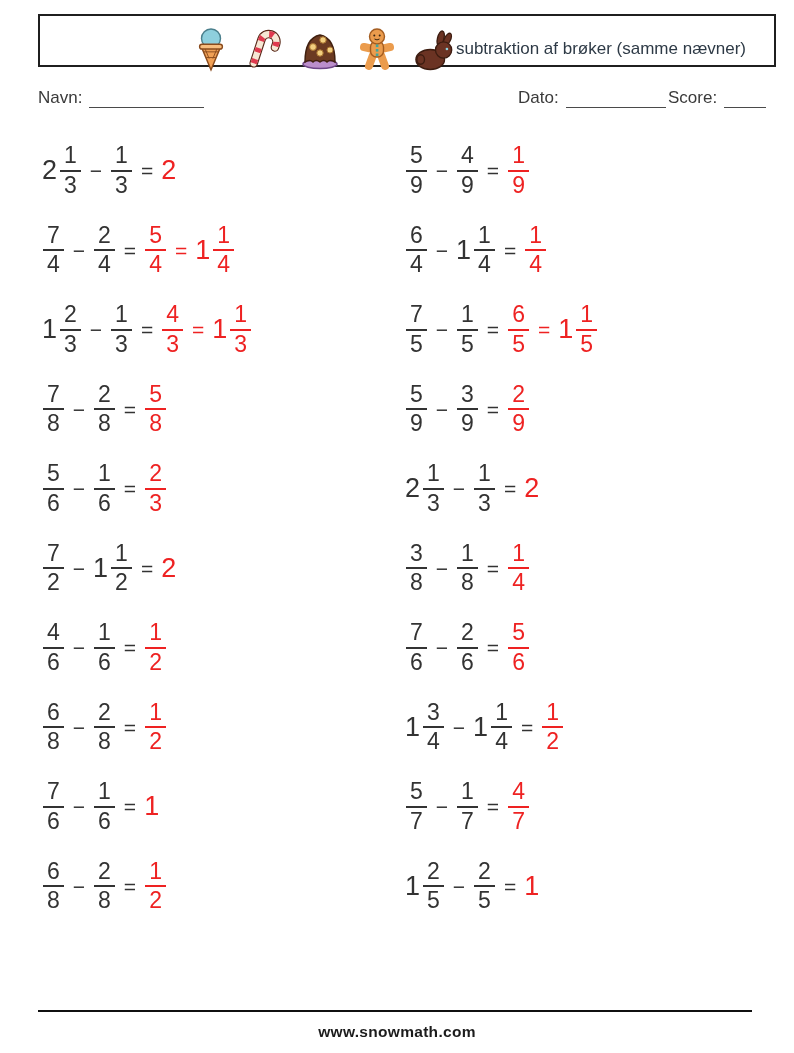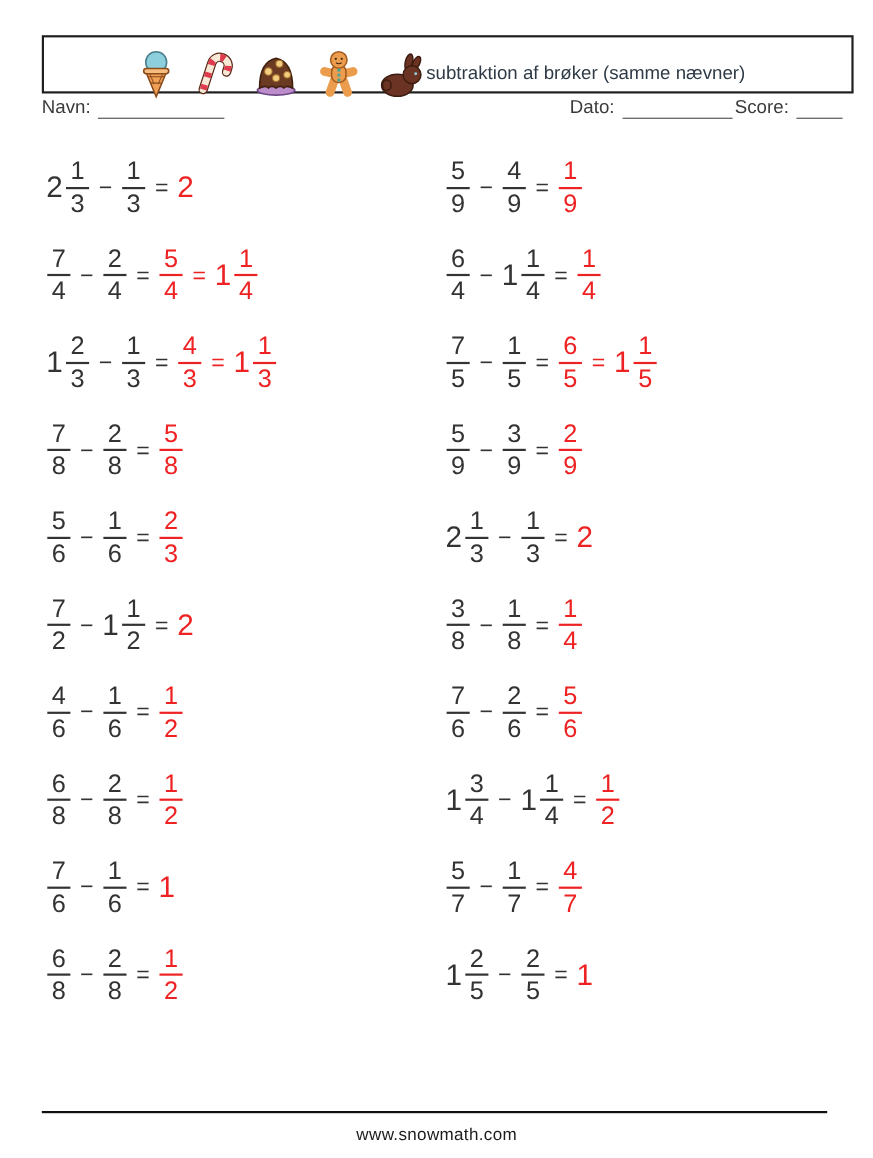--- a/index.html
+++ b/index.html
@@ -5,21 +5,21 @@
   :root { --ink:#333333; --answer:#ee2222; }
   * { box-sizing:border-box; }
   html,body { margin:0; padding:0; background:#ffffff; }
   .page {
     position:relative; width:794px; height:1053px; background:#fff;
     font-family:"Liberation Sans", sans-serif; color:var(--ink); overflow:hidden;
   }
   .header-box {
     position:absolute; left:38px; top:14px; width:738px; height:53px;
     border:2px solid #1f1f1f; display:flex; align-items:center;
-    justify-content:center; padding:16px 28px 0 15px;margin-top:18px;
+    justify-content:flex-end; padding:16px 28px 0 15px;
   }
   .icon-row { display:flex; align-items:center; gap:17px; }
   .icon-row svg { display:block; }
   .title { font-size:17px; color:#2e3a46; white-space:nowrap; }
   .fields-row { position:absolute; top:88px; left:38px; width:732px; height:24px; font-size:17px; color:#3a3a3a; }
   .field-group { position:absolute; top:0; display:flex; align-items:flex-end; }
   .blank-line { display:inline-block; border-bottom:1.6px solid #4a4a4a; height:18px; margin-left:7px; }
   .problems-grid {
     position:absolute; left:42px; top:131px; width:714px;
     display:grid; grid-template-columns:363px auto; grid-auto-rows:79.5px; align-items:center;
@@ -27,21 +27,21 @@
   .problem { display:flex; align-items:center; color:var(--ink); }
   .frac { display:inline-flex; flex-direction:column; align-items:center; margin:0 1px; line-height:1; }
   .fnum, .fden { font-size:23px; line-height:1.12; padding:0 4px; }
   .fbar { height:2px; background:currentColor; align-self:stretch; margin:1px 0; }
   .whole { font-size:27px; margin-right:2px; line-height:1; }
   .op { font-size:21px; margin:0 8px; line-height:1; }
   .red { color:var(--answer); }
   .footer-line { position:absolute; left:38px; top:1010px; width:714px; border-top:2.6px solid #101010; }
   .footer-text {
     position:absolute; top:1023px; left:0; width:794px; text-align:center;
-    font-weight:normal; font-size:15.5px; color:#1c1c1c; letter-spacing:0.3px;
+    font-weight:bold; font-size:15.5px; color:#1c1c1c; letter-spacing:0.3px;
   }
 </style>
 </head>
 <body>
 
 <div class="page">
 
   <div class="header-box">
     <div class="icon-row">
       <svg width="38" height="46" viewBox="0 0 40 46">

